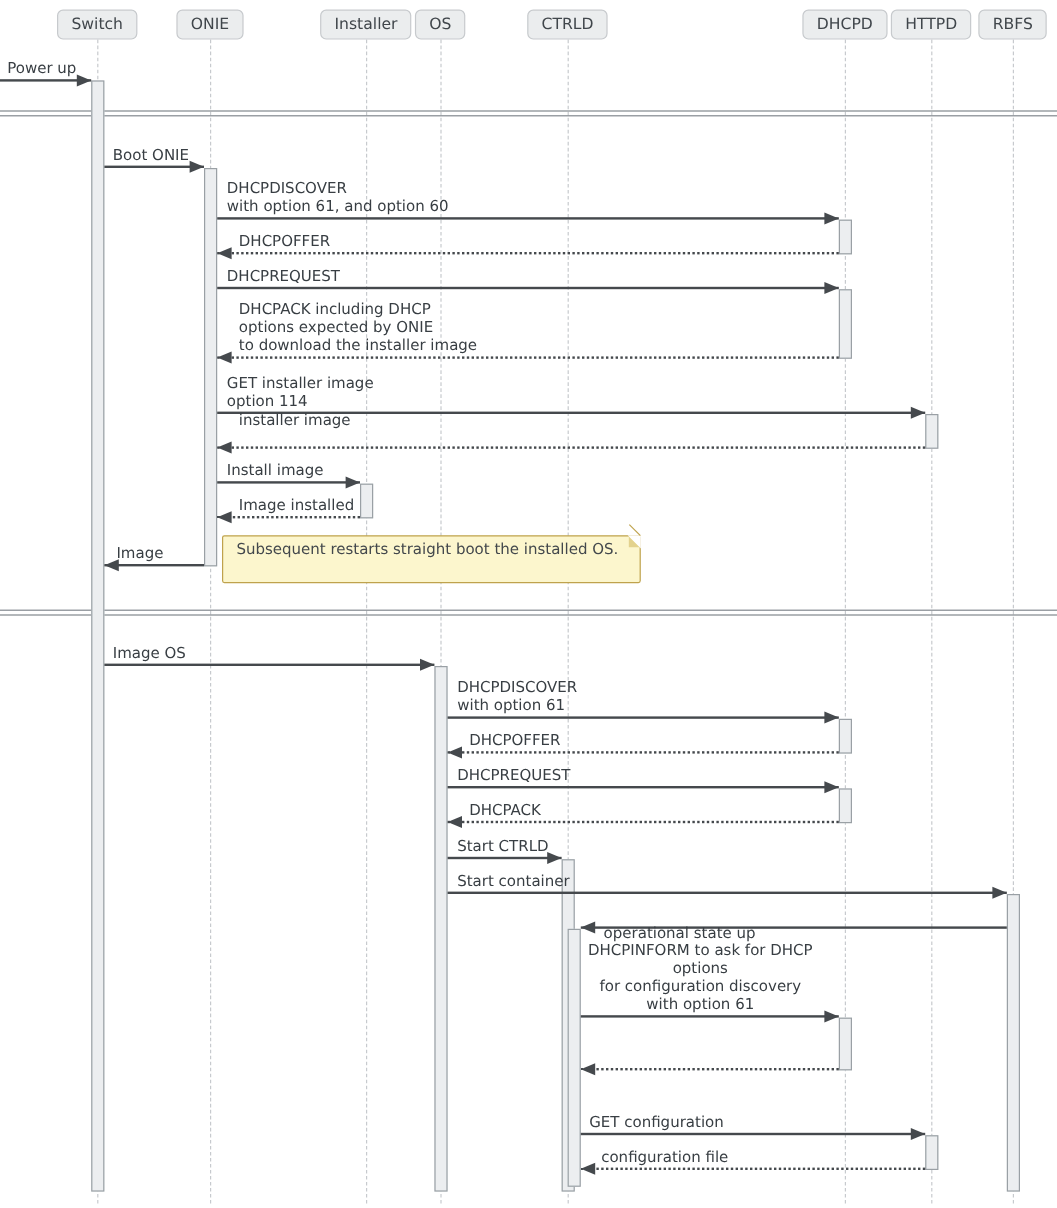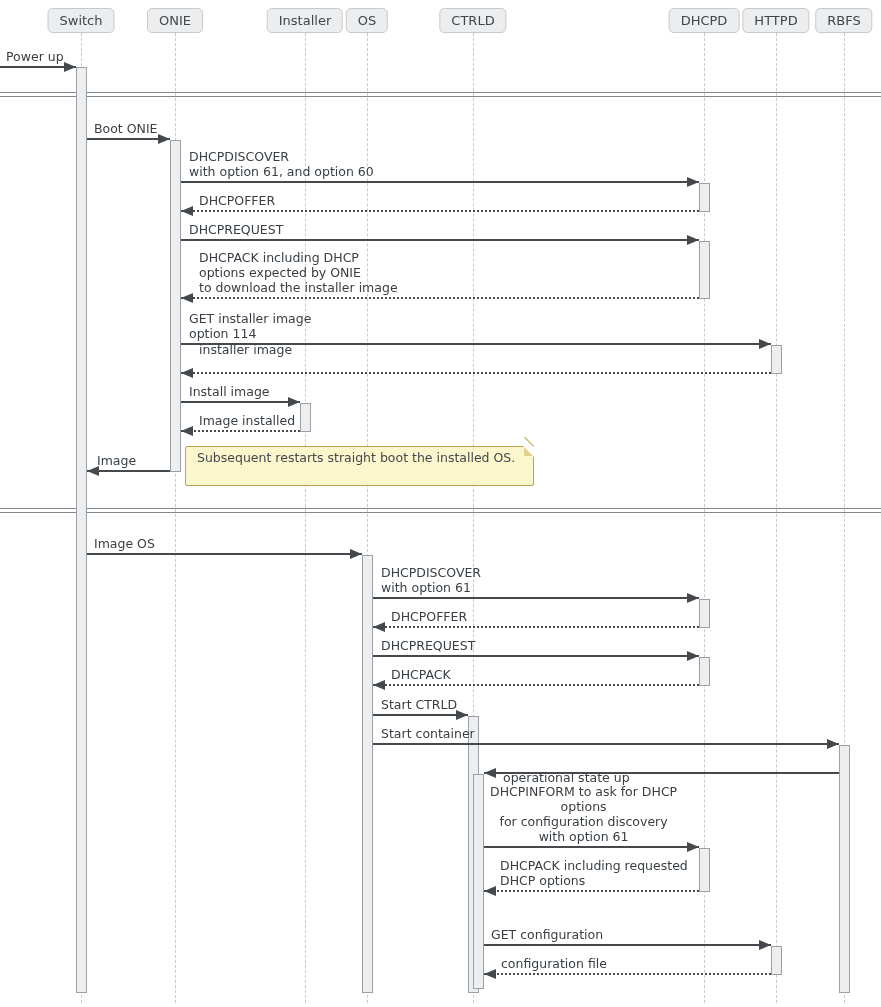--- a/index.html
+++ b/index.html
@@ -205,24 +205,20 @@
     <div class="mline solid" style="left: 484px; width: 215px; top: 846px;"></div>
     <div class="ahead right" style="top: 842px; left: 687px;"></div>
     <div class="mtext" style="left: 490px; top: 784px; text-align: center;">
       <div>DHCPINFORM to ask for DHCP</div>
       <div>options</div>
       <div>for configuration discovery</div>
       <div>with option 61</div>
     </div>
     <div class="mline dotted" style="left: 484px; width: 215px; top: 890px;"></div>
     <div class="ahead left" style="top: 886px; left: 484px;"></div>
-    <div class="mtext" style="left: 500px; top: 858px;">
-      <div>DHCPACK including requested</div>
-      <div>DHCP options</div>
-    </div>
     <div class="mline solid" style="left: 484px; width: 287px; top: 944px;"></div>
     <div class="ahead right" style="top: 940px; left: 759px;"></div>
     <div class="mtext" style="left: 491px; top: 927px;">
       <div>GET configuration</div>
     </div>
     <div class="mline dotted" style="left: 484px; width: 287px; top: 973px;"></div>
     <div class="ahead left" style="top: 969px; left: 484px;"></div>
     <div class="mtext" style="left: 501px; top: 956px;">
       <div>configuration file</div>
     </div>

